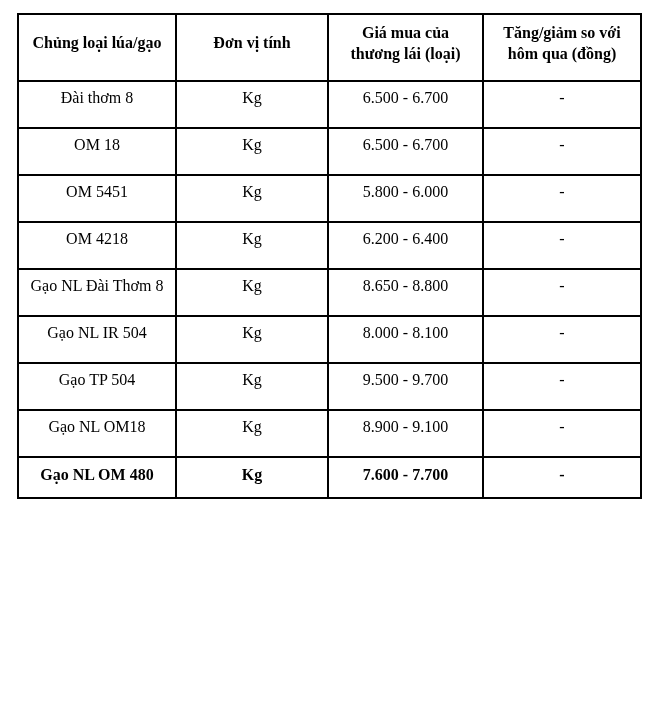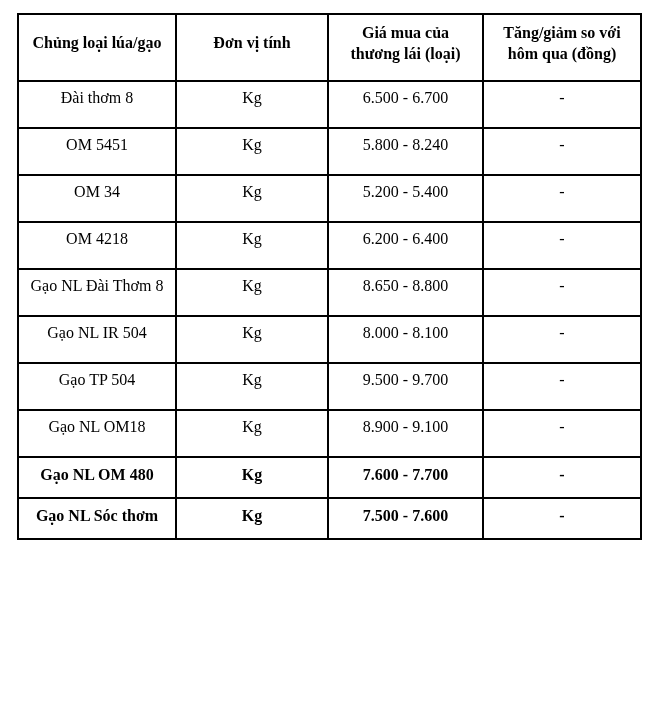--- a/index.html
+++ b/index.html
@@ -79,29 +79,29 @@
       </tr>
     </thead>
     <tbody>
       <tr>
         <td>Đài thơm 8</td>
         <td>Kg</td>
         <td>6.500 - 6.700</td>
         <td>-</td>
       </tr>
       <tr>
-        <td>OM 5451</td>
+        <td>OM 18</td>
         <td>Kg</td>
-        <td>5.800 - 8.240</td>
+        <td>6.500 - 6.700</td>
         <td>-</td>
       </tr>
       <tr>
-        <td>OM 34</td>
+        <td>OM 5451</td>
         <td>Kg</td>
-        <td>5.200 - 5.400</td>
+        <td>5.800 - 6.000</td>
         <td>-</td>
       </tr>
       <tr>
         <td>OM 4218</td>
         <td>Kg</td>
         <td>6.200 - 6.400</td>
         <td>-</td>
       </tr>
       <tr>
         <td>Gạo NL Đài Thơm 8</td>
@@ -126,21 +126,15 @@
         <td>Kg</td>
         <td>8.900 - 9.100</td>
         <td>-</td>
       </tr>
       <tr>
         <td>Gạo NL OM 480</td>
         <td>Kg</td>
         <td>7.600 - 7.700</td>
         <td>-</td>
       </tr>
-      <tr>
-        <td>Gạo NL Sóc thơm</td>
-        <td>Kg</td>
-        <td>7.500 - 7.600</td>
-        <td>-</td>
-      </tr>
     </tbody>
   </table>
 </div>
 
 </body></html>

